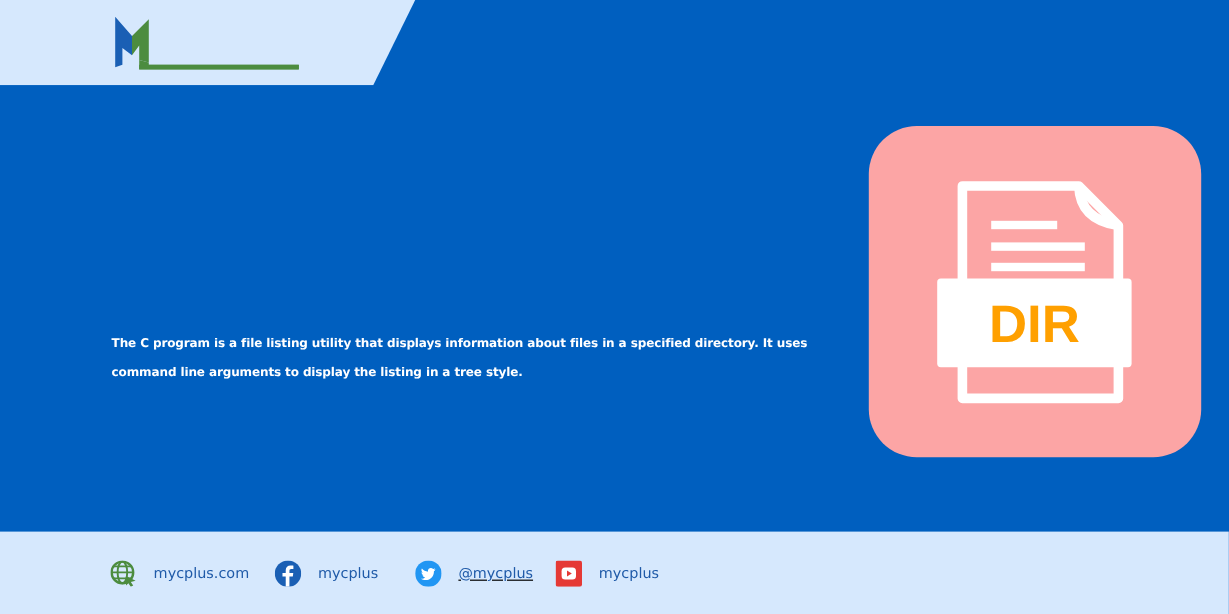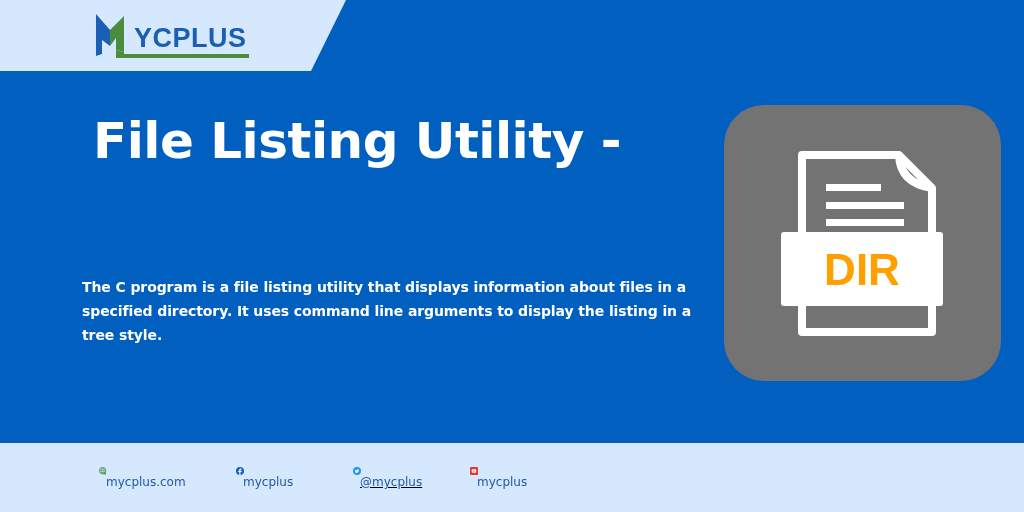--- a/index.html
+++ b/index.html
@@ -2,48 +2,46 @@
 <html><head>
 <meta charset="utf-8">
 <style>
   html, body { margin:0; padding:0; }
   body { width:1024px; height:512px; overflow:hidden; position:relative; background:#005fbf; font-family:"Liberation Sans", sans-serif; }
   .topband { position:absolute; left:0; top:0; width:1024px; height:71px; }
   .topband svg { position:absolute; left:0; top:0; }
   .logo { position:absolute; left:94px; top:12px; width:160px; height:46px; }
   .logo-text { position:absolute; left:40px; top:11px; font-family:"Liberation Sans", sans-serif; font-weight:bold; font-size:27px; color:#1a5fb4; letter-spacing:0.5px; }
   .title { position:absolute; left:93px; top:108px; color:#fff; font-family:"DejaVu Sans", sans-serif; font-weight:bold; font-size:50px; line-height:67px; letter-spacing:-0.5px; }
-  .desc { position:absolute; left:82px; top:275px; width:620px; color:#fff; font-family:"DejaVu Sans", sans-serif; font-size:14px; line-height:24px; font-weight:bold; letter-spacing:-0.1px; }
-  .icon-card { position:absolute; left:724px; top:105px; width:277px; height:276px; background:#737373; border-radius:40px; }
+  .desc { position:absolute; left:93px; top:275px; width:620px; color:#fff; font-family:"DejaVu Sans", sans-serif; font-size:10px; line-height:24px; font-weight:bold; letter-spacing:-0.1px; }
+  .icon-card { position:absolute; left:724px; top:105px; width:277px; height:276px; background:#fca5a5; border-radius:40px; }
   .footer { position:absolute; left:0; top:443px; width:1024px; height:69px; background:#d6e8fd; }
-  .fitem { position:absolute; top:467px; height:22px; display:flex; align-items:flex-start;flex-direction:column; }
+  .fitem { position:absolute; top:467px; height:22px; display:flex; align-items:center; }
   .fitem .ic { width:22px; height:22px; }
   .fitem .lbl { margin-left:14px; font-size:12px; color:#1f5aa8; font-family:"DejaVu Sans", sans-serif; }
 </style>
 </head>
 <body>
 
 <div class="topband">
   <svg width="1024" height="71">
     <polygon points="0,0 346,0 311,71 0,71" fill="#d6e8fd"></polygon>
   </svg>
 </div>
 
 <div class="logo">
   <svg width="160" height="46">
     <polygon points="2,2 16,18 16,34 8,28 8,42 2,44" fill="#1a5fb4"></polygon>
     <polygon points="16,18 30,4 30,40 22,38 22,26 16,34" fill="#4c8c3f"></polygon>
     <polygon points="22,38 30,40 30,42 155,42 155,48 22,48" fill="#4c8c3f"></polygon>
     <rect x="22" y="42" width="133" height="4" fill="#4c8c3f"></rect>
   </svg>
-  <span class="logo-text">YCPLUS</span>
 </div>
 
 <div class="title">
-  <div>File Listing Utility -</div>
 </div>
 
 <div class="desc">The C program is a file listing utility that displays information about files in a specified directory. It uses command line arguments to display the listing in a tree style.</div>
 
 <div class="icon-card">
   <svg width="277" height="276" viewBox="0 0 277 276">
 
     <path d="M78,50 L175,50 L208,83 L208,227 L78,227 Z" fill="none" stroke="#fff" stroke-width="8" stroke-linejoin="round"></path>
     <path d="M175,50 Q176,78 208,83" fill="none" stroke="#fff" stroke-width="8"></path>
 

